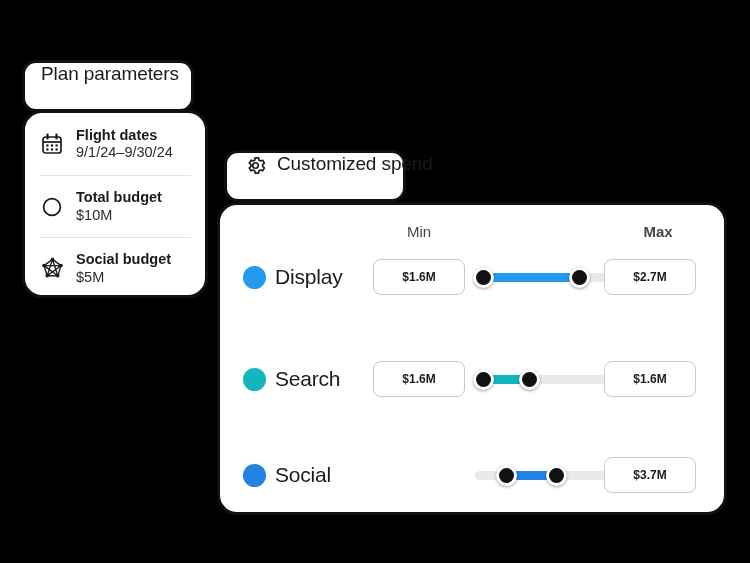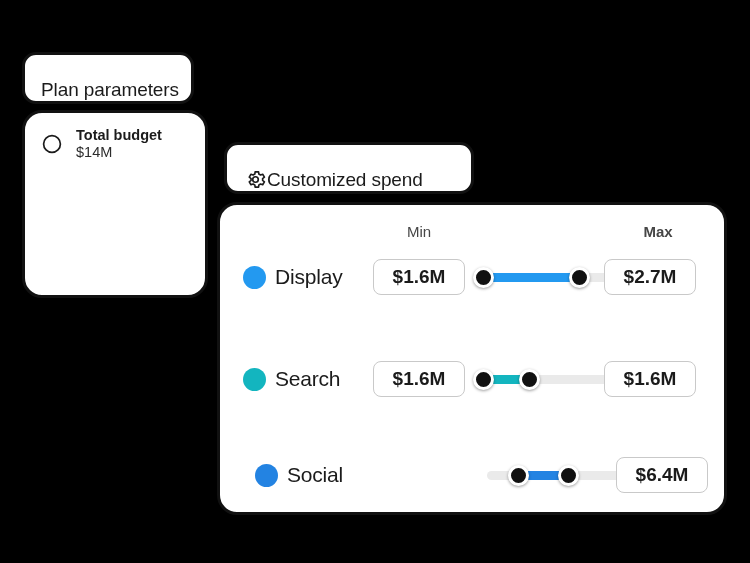--- a/index.html
+++ b/index.html
@@ -21,22 +21,23 @@
     inset: 0;
   }
 
   
   .pill {
     position: absolute;
     background: #ffffff;
     border: 3px solid #111111;
     border-radius: 14px;
     display: flex;
-    align-items: flex-end;
-    box-sizing: border-box;
+    align-items: flex-start;
+    box-sizing: border-box;
+    margin-top: 8px;
   }
   .card {
     position: absolute;
     background: #ffffff;
     border: 3px solid #111111;
     border-radius: 20px;
     box-sizing: border-box;
   }
 
   
@@ -99,23 +100,24 @@
   .param-value {
     font-size: 14.5px;
     color: #2c2c2c;
     white-space: nowrap;
   }
 
   
   #spend-tab {
     left: 224px;
     top: 142px;
-    width: 250px;
+    width: 182px;
     height: 52px;
     padding: 0 16px;
+    gap: 10px;
     z-index: 4;
   }
   #spend-tab .tab-label {
     font-size: 19px;
     color: #1b1b1b;
     letter-spacing: -0.1px;
     white-space: nowrap;
   }
   .gear-icon {
     width: 24px;
@@ -164,21 +166,21 @@
     position: absolute;
     left: 0;
     right: 0;
     height: 48px;
     display: flex;
     align-items: center;
     text-align: right;
   }
   #row-0 { top: 6px; }
   #row-1 { top: 108px; }
-  #row-2 { top: 204px; margin-left: 12px; }
+  #row-2 { top: 204px; }
 
   .ch-dot {
     position: absolute;
     left: 23px;
     width: 23px;
     height: 23px;
     border-radius: 50%;
   }
   .ch-name {
     position: absolute;
@@ -193,21 +195,21 @@
     position: absolute;
     width: 92px;
     height: 36px;
     border: 1px solid #c9c9c9;
     border-radius: 8px;
     background: #fff;
     display: flex;
     align-items: center;
     justify-content: center;
     box-sizing: border-box;
-    font-size: 19px;
+    font-size: 12px;
     font-weight: bold;
     color: #1b1b1b;
   }
   .val-min { left: 153px; }
   .val-max { left: 384px; }
 
   
   .slider {
     position: absolute;
     left: 255px;
@@ -249,33 +251,74 @@
 <body>
 
 <div class="stage">
 
   <div class="pill" id="plan-tab">
     <span class="tab-label">Plan parameters</span>
   </div>
 
   <div class="card" id="plan-card">
 
+    <div class="param-row">
+      <span class="param-icon">
+        <svg width="24" height="24" viewBox="0 0 24 24" fill="none" stroke="currentColor" stroke-width="1.7">
+          <rect x="3" y="5" width="18" height="16" rx="2.5"></rect>
+          <line x1="3" y1="10" x2="21" y2="10"></line>
+          <line x1="7.5" y1="2.6" x2="7.5" y2="6.4" stroke-width="2.2" stroke-linecap="round"></line>
+          <line x1="16.5" y1="2.6" x2="16.5" y2="6.4" stroke-width="2.2" stroke-linecap="round"></line>
+          <g fill="currentColor" stroke="none">
+            <rect x="6.3" y="12.4" width="2.2" height="2.2"></rect>
+            <rect x="10.9" y="12.4" width="2.2" height="2.2"></rect>
+            <rect x="15.5" y="12.4" width="2.2" height="2.2"></rect>
+            <rect x="6.3" y="16.4" width="2.2" height="2.2"></rect>
+            <rect x="10.9" y="16.4" width="2.2" height="2.2"></rect>
+            <rect x="15.5" y="16.4" width="2.2" height="2.2"></rect>
+          </g>
+        </svg>
+      </span>
+      <span class="param-text">
+        <span class="param-title">Flight dates</span>
+        <span class="param-value">9/1/24–9/30/24</span>
+      </span>
+    </div>
 
     <div class="param-row">
       <span class="param-icon">
         <svg width="24" height="24" viewBox="0 0 24 24" fill="none" stroke="currentColor" stroke-width="1.7">
           <circle cx="12" cy="12" r="8.4"></circle>
         </svg>
       </span>
       <span class="param-text">
         <span class="param-title">Total budget</span>
-        <span class="param-value">$14M</span>
-      </span>
-    </div>
-
+        <span class="param-value">$10M</span>
+      </span>
+    </div>
+
+    <div class="param-row">
+      <span class="param-icon">
+        <svg width="25" height="25" viewBox="0 0 24 24" fill="none" stroke="currentColor" stroke-width="1.3">
+          <polygon points="12,3.2 20.2,9.2 17.1,19 6.9,19 3.8,9.2"></polygon>
+          <polyline points="12,3.2 6.9,19 20.2,9.2 3.8,9.2 17.1,19 12,3.2"></polyline>
+          <g fill="currentColor" stroke="none">
+            <circle cx="12" cy="3.2" r="1.7"></circle>
+            <circle cx="20.2" cy="9.2" r="1.7"></circle>
+            <circle cx="17.1" cy="19" r="1.7"></circle>
+            <circle cx="6.9" cy="19" r="1.7"></circle>
+            <circle cx="3.8" cy="9.2" r="1.7"></circle>
+          </g>
+        </svg>
+      </span>
+      <span class="param-text">
+        <span class="param-title">Social budget</span>
+        <span class="param-value">$5M</span>
+      </span>
+    </div>
 
   </div>
 
   <div class="pill" id="spend-tab">
     <span class="gear-icon">
       <svg width="23" height="23" viewBox="0 0 24 24" fill="none" stroke="currentColor" stroke-width="1.7">
         <path d="M19.4 13a7.6 7.6 0 0 0 0-2l1.9-1.4-1.8-3.1-2.2.8a7.6 7.6 0 0 0-1.8-1l-.3-2.3h-3.6l-.3 2.3a7.6 7.6 0 0 0-1.8 1l-2.2-.8-1.8 3.1L7.4 11a7.6 7.6 0 0 0 0 2l-1.9 1.4 1.8 3.1 2.2-.8a7.6 7.6 0 0 0 1.8 1l.3 2.3h3.6l.3-2.3a7.6 7.6 0 0 0 1.8-1l2.2.8 1.8-3.1z" stroke-linejoin="round"></path>
         <circle cx="12" cy="12" r="2.9"></circle>
       </svg>
     </span>
@@ -319,19 +362,19 @@
 
       <div class="spend-row" id="row-2">
         <span class="ch-dot" id="dot-2" style="background: rgb(35, 131, 226);"></span>
         <span class="ch-name">Social</span>
         <span class="slider">
           <span class="track"></span>
           <span class="fill" id="fill-2" style="background: rgb(35, 131, 226); left: 22%; width: 35%;"></span>
           <span class="handle" id="hmin-2" style="left: 22%;"></span>
           <span class="handle" id="hmax-2" style="left: 57%;"></span>
         </span>
-        <span class="val-box val-max">$6.4M</span>
+        <span class="val-box val-max">$3.7M</span>
       </div>
 
     </div>
   </div>
 
 </div>
 
 </body></html>

